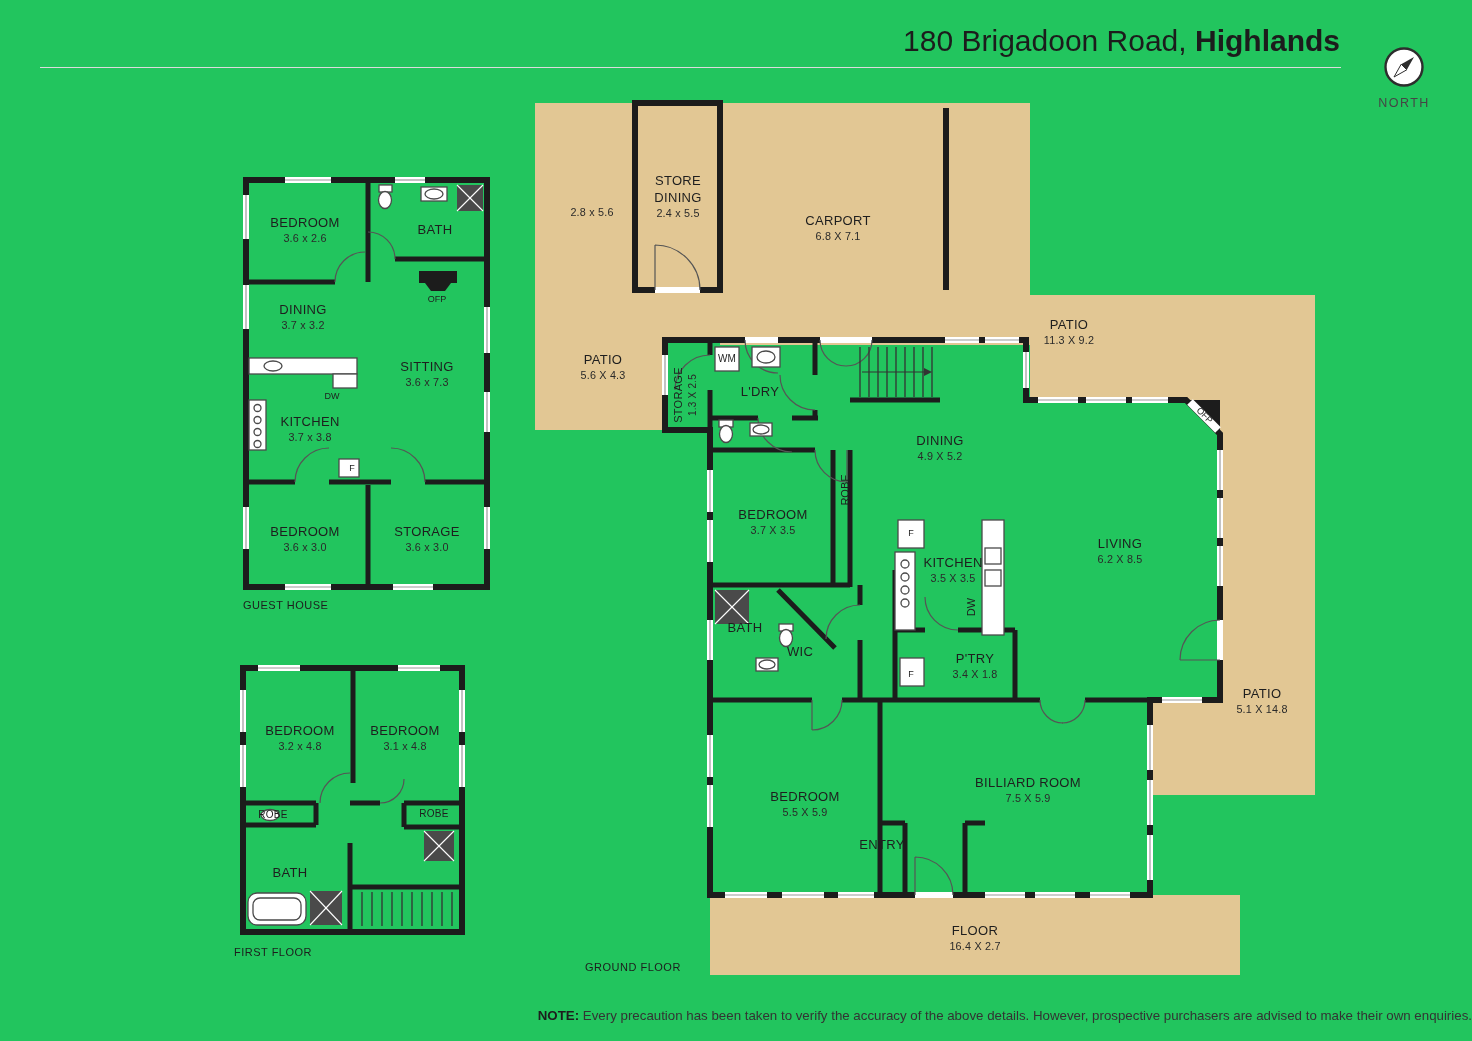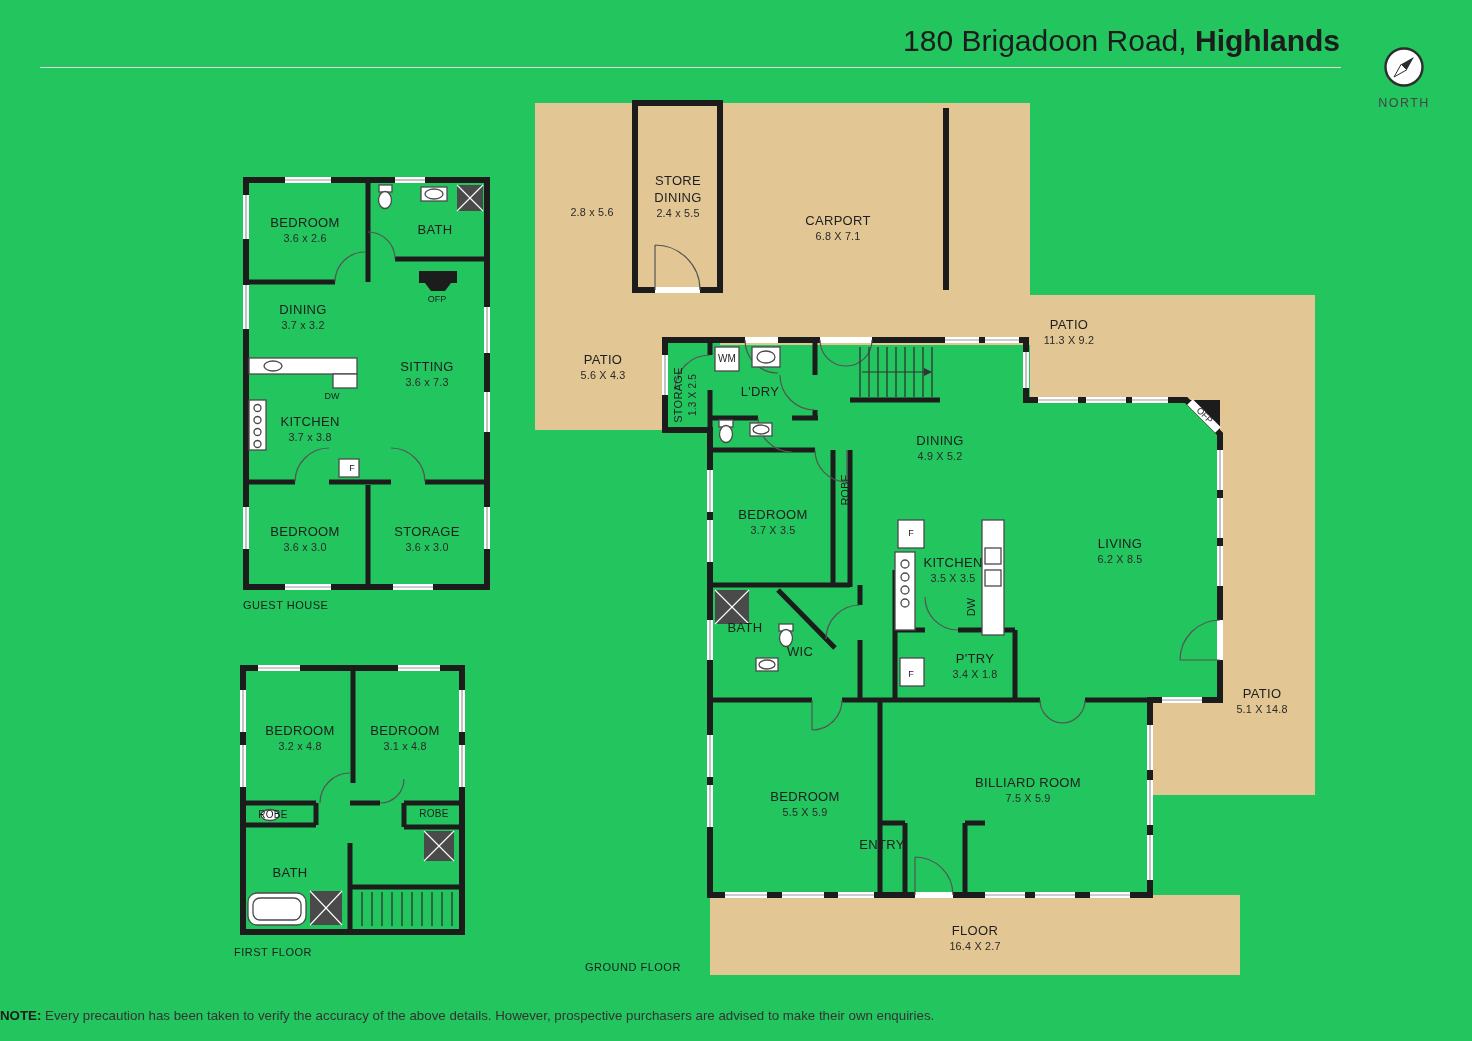--- a/index.html
+++ b/index.html
@@ -15,21 +15,21 @@
   .dm{font-size:10.8px;letter-spacing:.2px;color:#2a2a2a;}
   .tiny .nm{font-size:9px;letter-spacing:0;}
   .tiny8 .nm{font-size:10px;letter-spacing:0;}
   .sm .nm{font-size:10px;}
   .vert{transform:translate(-50%,-50%) rotate(-90deg);}
   .vert .nm{font-size:11px;}
   .vert .dm{font-size:10px;}
   .diag{transform:translate(-50%,-50%) rotate(45deg);}
   .plan-title{position:absolute;font-size:11px;letter-spacing:.5px;color:#1d1d1d;z-index:6;}
   .north-lbl{position:absolute;transform:translateX(-50%);font-size:12.5px;letter-spacing:1.5px;color:#454545;}
-  .note{position:absolute;left:0;right:0;top:1008px;text-align:left;font-size:13.3px;color:#333;}
+  .note{position:absolute;left:0;right:0;top:1008px;text-align:right;font-size:13.3px;color:#333;}
   .note b{color:#1d1d1d;}
   svg{position:absolute;z-index:1;}
   svg .wall{stroke:#1c1c1c;fill:none;}
   svg .fix{stroke:#4a4a4a;stroke-width:1.3;fill:#fff;}
   svg .arc{stroke:#555;stroke-width:1.2;fill:none;}
   svg .winline{stroke:#9a9a9a;stroke-width:1.2;}
   svg .stair{stroke:#333;stroke-width:1.3;}
 </style>
 </head>
 <body>

